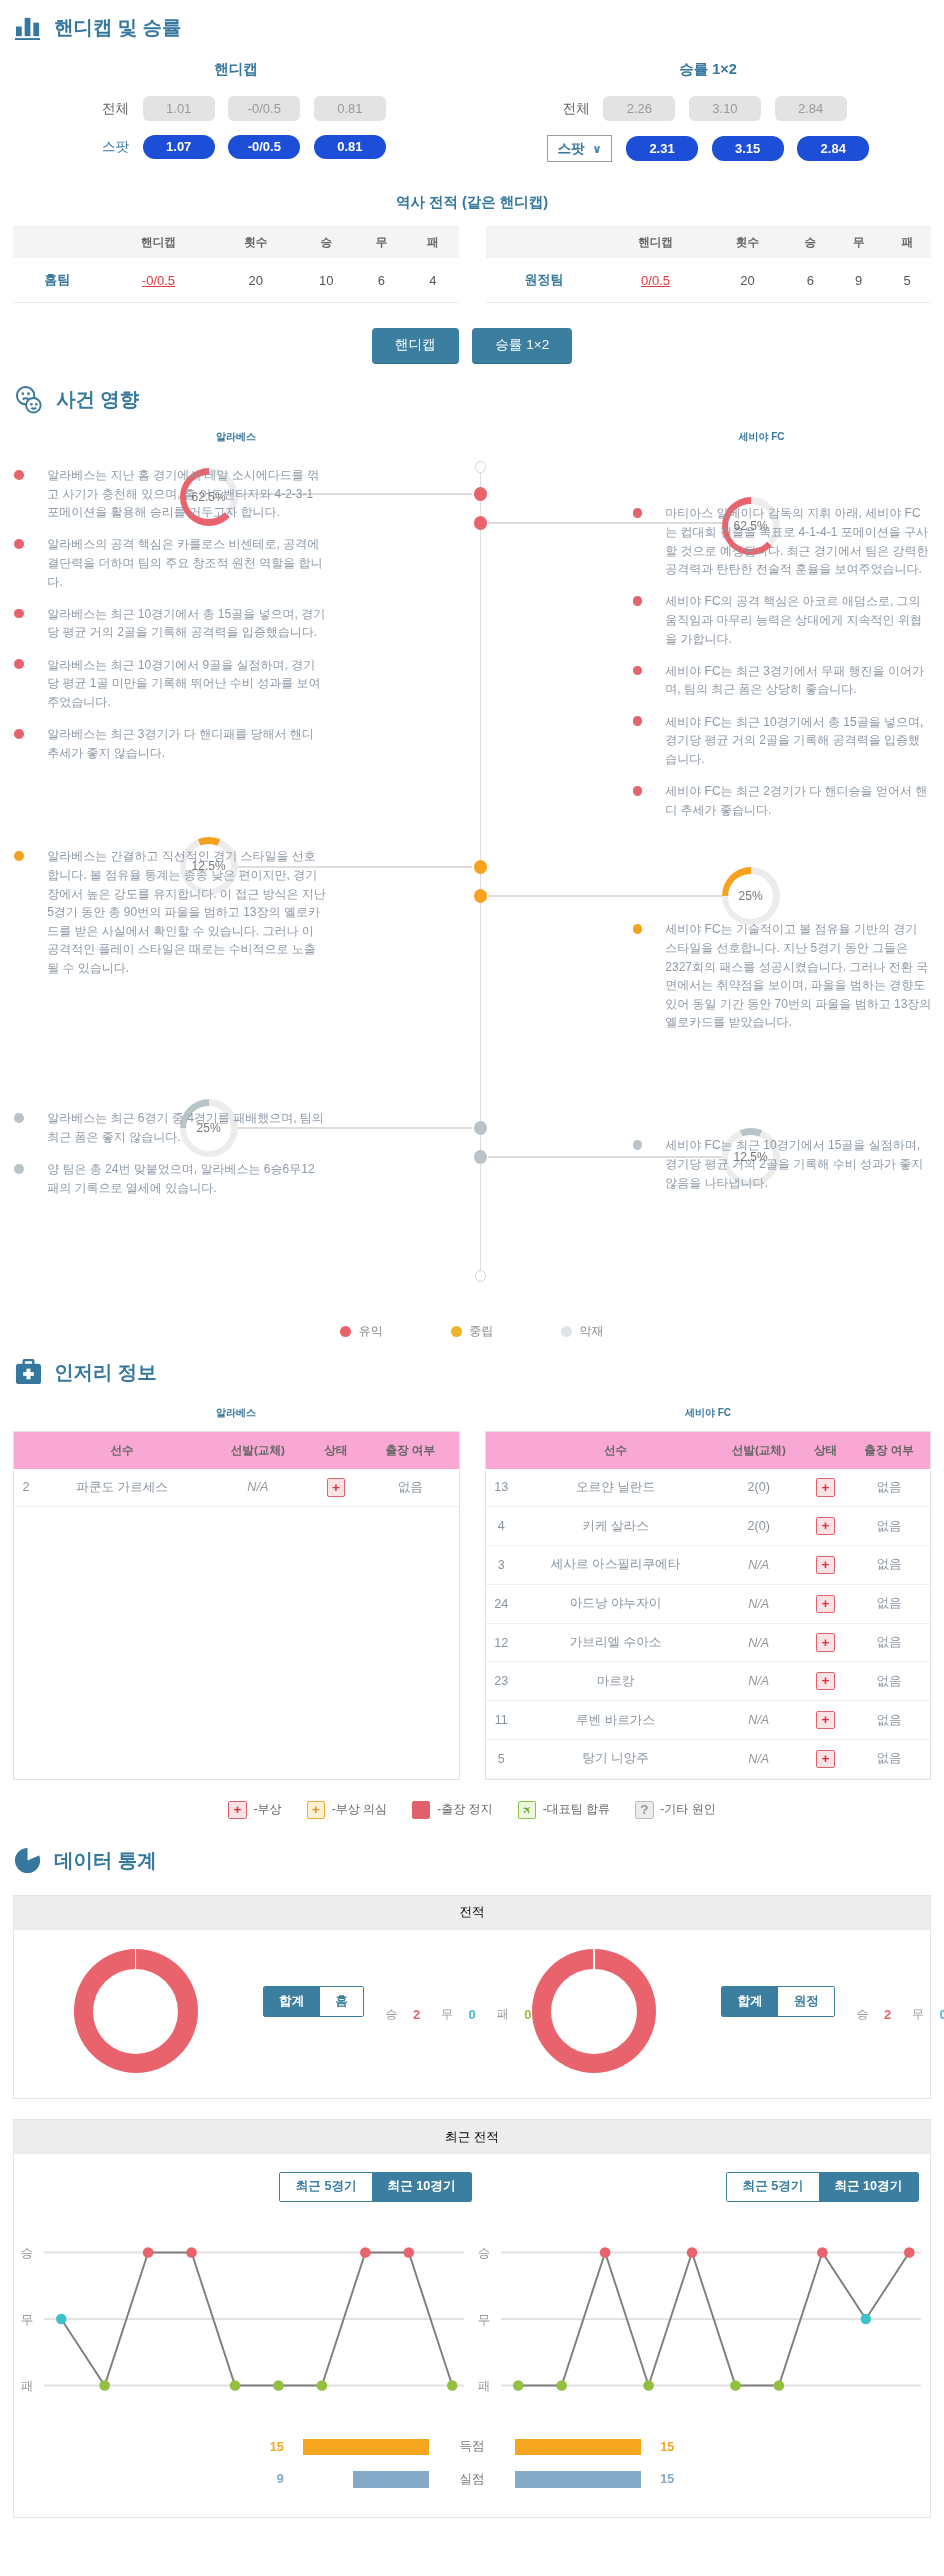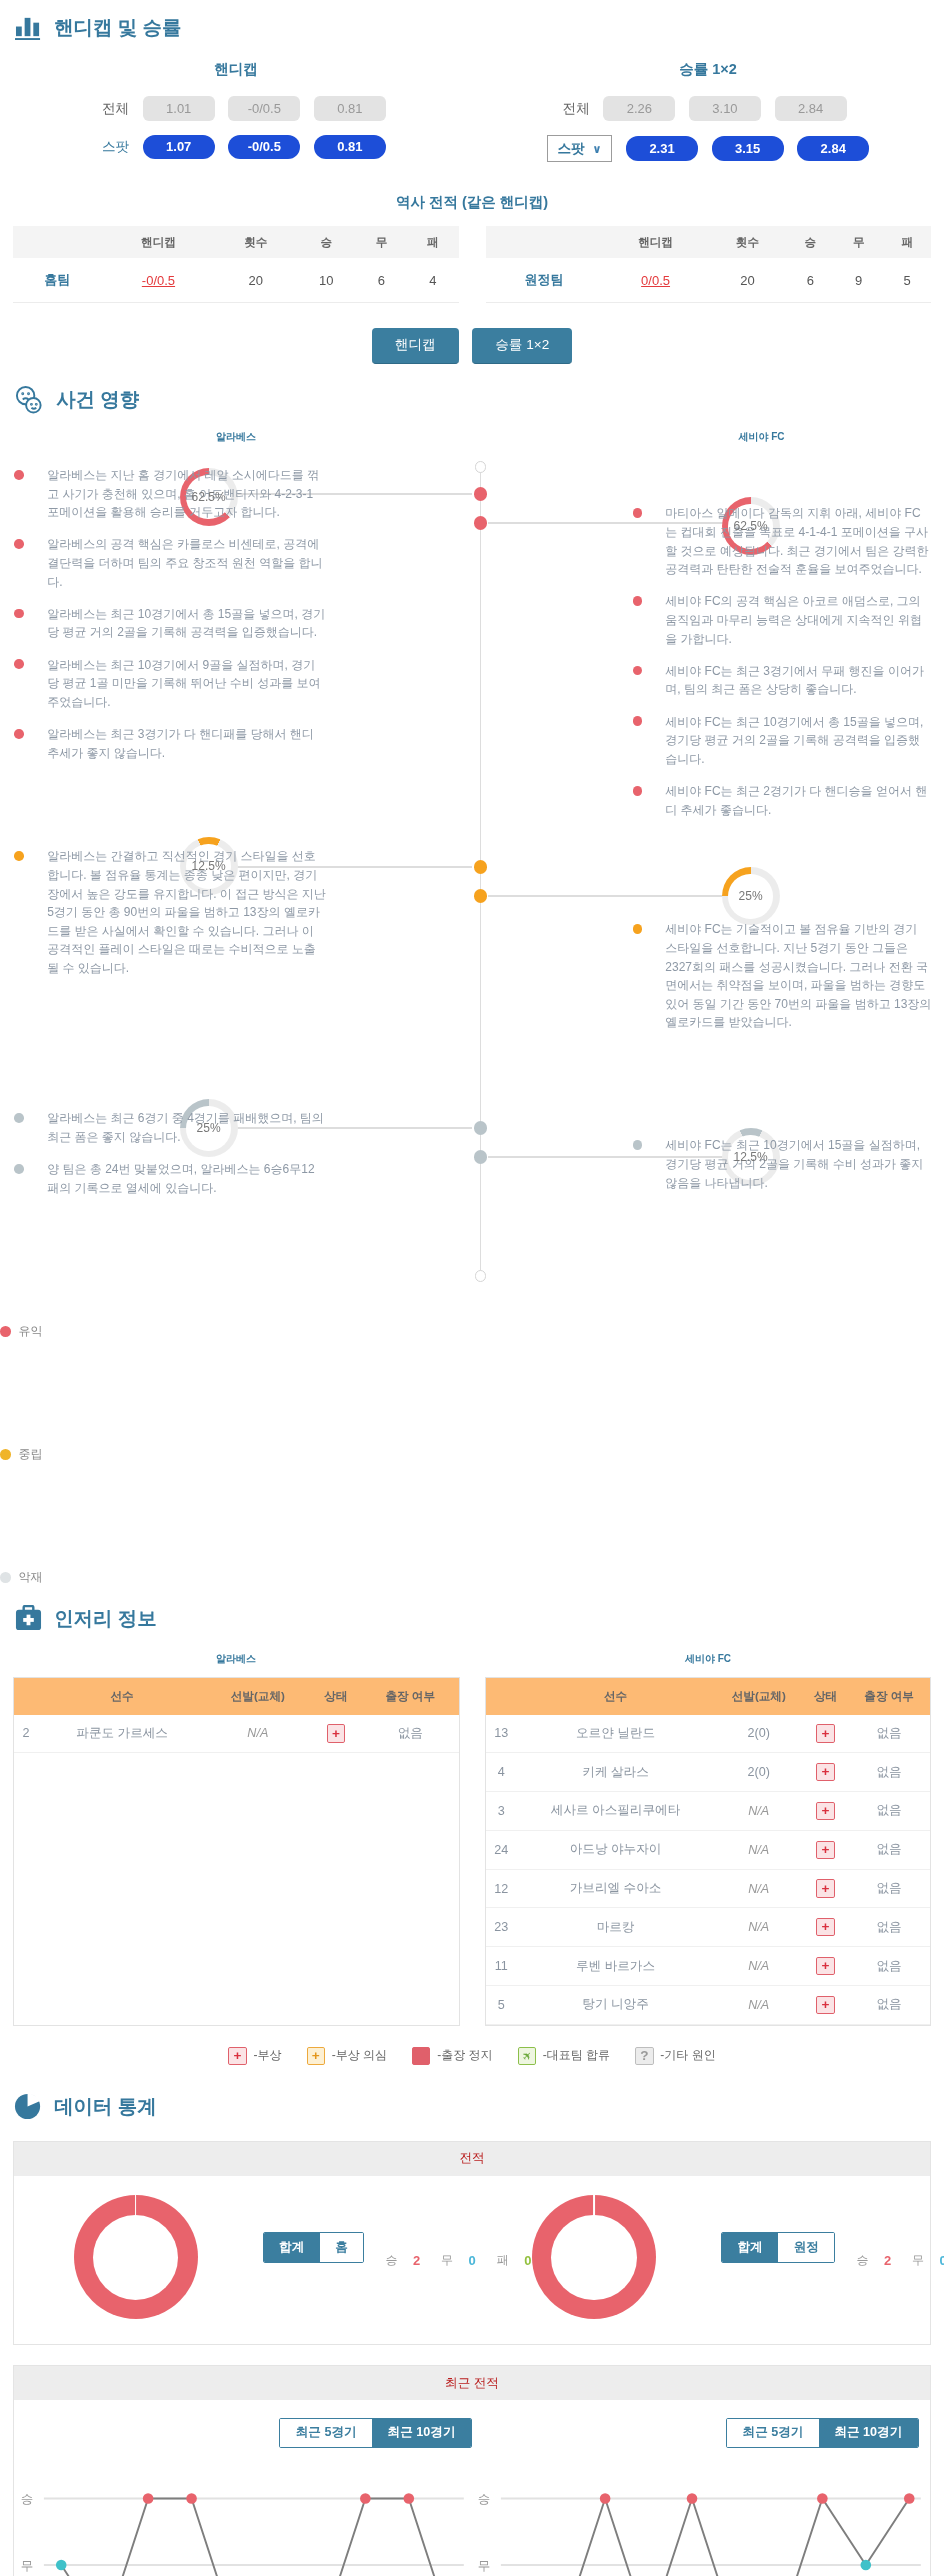--- a/index.html
+++ b/index.html
@@ -46,45 +46,45 @@
   .tl-dot { position:absolute; width:13.6px; height:13.6px; border-radius:50%; }
   .tl-conn { position:absolute; height:1.9px; background:#ddd; }
   .donut { position:absolute; width:58px; height:58px; border-radius:50%; }
   .donut::after { content:''; position:absolute; inset:6.8px; background:#fff; border-radius:50%; }
   .donut span { position:absolute; inset:0; display:flex; align-items:center; justify-content:center;
     font-size:12px; color:#777; z-index:1; }
   .istack { position:absolute; display:flex; flex-direction:column; gap:13.6px; }
   .bullet { display:flex; gap:23px; }
   .b-dot { flex:none; width:9.7px; height:9.7px; border-radius:50%; margin-top:3.9px; }
   .b-text { font-size:12px; line-height:1.55; color:#8d98a5; }
-  .inc-legend { display:flex; justify-content:center; gap:106px; margin:17.4px 0 5.8px 0;flex-direction:column; }
+  .inc-legend { display:flex; justify-content:center; gap:68px; margin:17.4px 0 5.8px 0; }
   .inc-legend .li { display:flex; align-items:center; gap:7.7px; font-size:12px; color:#888; }
   .inc-legend .li i { width:10.7px; height:10.7px; border-radius:50%; }
 
   
   .injury-wrap { display:flex; gap:25px; padding:0 12.6px; margin-top:11.6px; align-items:stretch; }
   .injury-box { width:50%; border:1px solid #e3e3e3; background:#fff; }
   table.inj { width:100%; border-collapse:collapse; }
-  table.inj th { background:#fdba74; color:#666; font-size:11.6px; font-weight:bold; padding:10.7px 3.9px; }
+  table.inj th { background:#f9a8d4; color:#666; font-size:11.6px; font-weight:bold; padding:10.7px 3.9px; }
   table.inj td { text-align:center; font-size:12.6px; color:#8a94a0; padding:9.7px 3.9px; border-bottom:1px solid #f0f0f0; }
   table.inj td.na { font-style:italic; color:#999; }
   .stat-ic { display:inline-flex; align-items:center; justify-content:center; width:18.4px; height:18.4px;
     border-radius:1.9px; font-size:13.6px; font-weight:bold; line-height:1; }
   .ic-plus-red { border:1px solid #e0606b; background:#fbe3e5; color:#d9303e; }
   .ic-plus-orange { border:1px solid #eda93c; background:#fdf0d3; color:#e3961c; }
   .ic-block-red { background:#e0606b; border:1px solid #e0606b; }
   .ic-plane-green { border:1px solid #8cbf4a; background:#eef6e0; color:#6aa83a; font-size:11.6px; }
   .ic-plane-green b { transform:rotate(-45deg); font-weight:normal; }
   .ic-question { border:1px solid #bdbdbd; background:#ececec; color:#999; }
   .inj-legend { display:flex; justify-content:center; gap:25px; margin:21px 0 3.9px 0; align-items:center; }
   .inj-legend .li { display:flex; align-items:center; gap:6.8px; font-size:12px; color:#666; }
 
   
   .panel { border:1px solid #e4e4e4; margin:19.4px 12.6px 0 12.6px; background:#fff; }
-  .panel-head { background:#ededed; color:#b91c1c; font-size:12.6px; text-align:center; padding:8.7px 0; }
+  .panel-head { background:#ededed; color:#000000; font-size:12.6px; text-align:center; padding:8.7px 0; }
   .record-body { display:flex; padding:19.4px 0 25px 0; }
   .record-half { width:50%; display:flex; align-items:center; }
   .big-donut { width:124px; height:124px; border-radius:50%; background:#e8636c; position:relative; margin-left:60px; flex:none; }
   .big-donut::after { content:''; position:absolute; inset:19.4px; background:#fff; border-radius:50%; }
   .big-donut::before { content:''; position:absolute; left:50%; top:0; width:1.9px; height:19.4px; background:#fff; transform:translateX(-50%); z-index:1; }
   .record-col { margin-left:92px; display:flex; flex-direction:row; }
   .toggle { display:inline-flex; border:1px solid #3b7e9f; border-radius:1.9px; overflow:hidden; }
   .toggle .t-opt { padding:5.8px 15.5px; font-size:12.6px; font-weight:bold; background:#fff; color:#3b7e9f; cursor:pointer; white-space:nowrap; }
   .toggle .t-opt.on { background:#3b7e9f; color:#fff; }
   .record-col .toggle { margin:0 0 19.4px -27px; }

